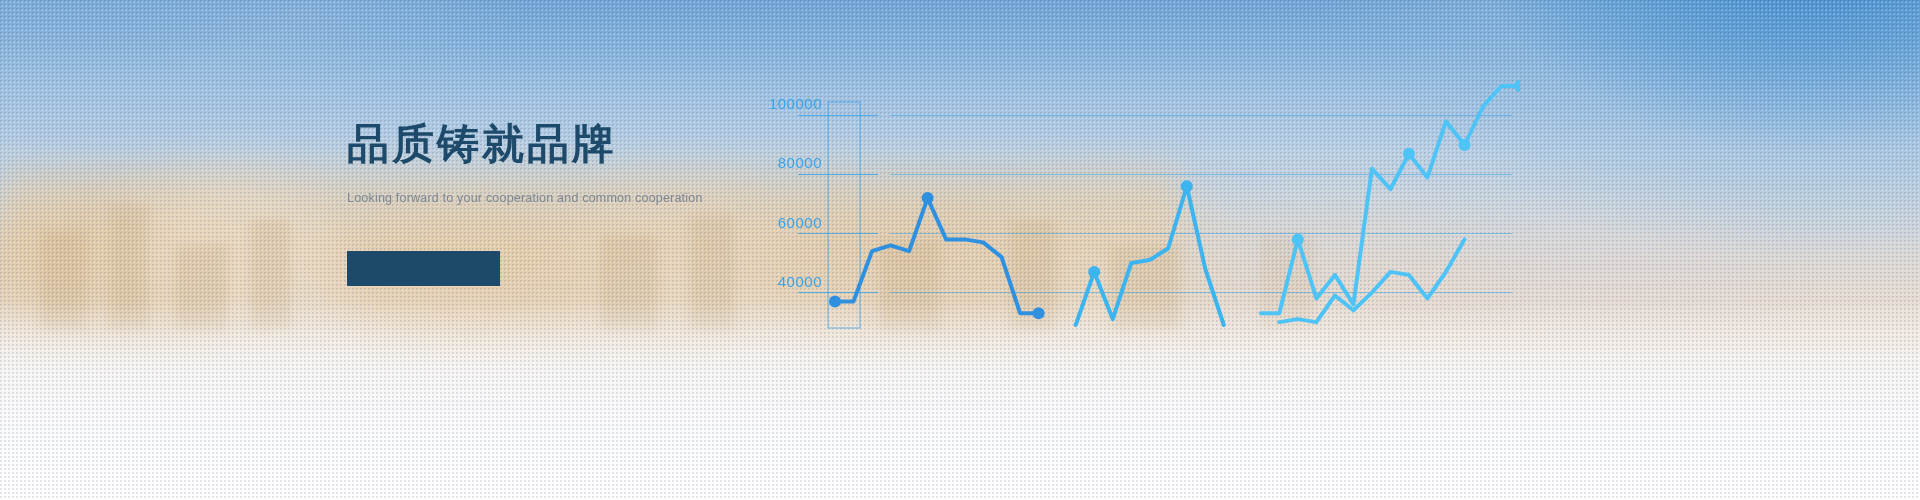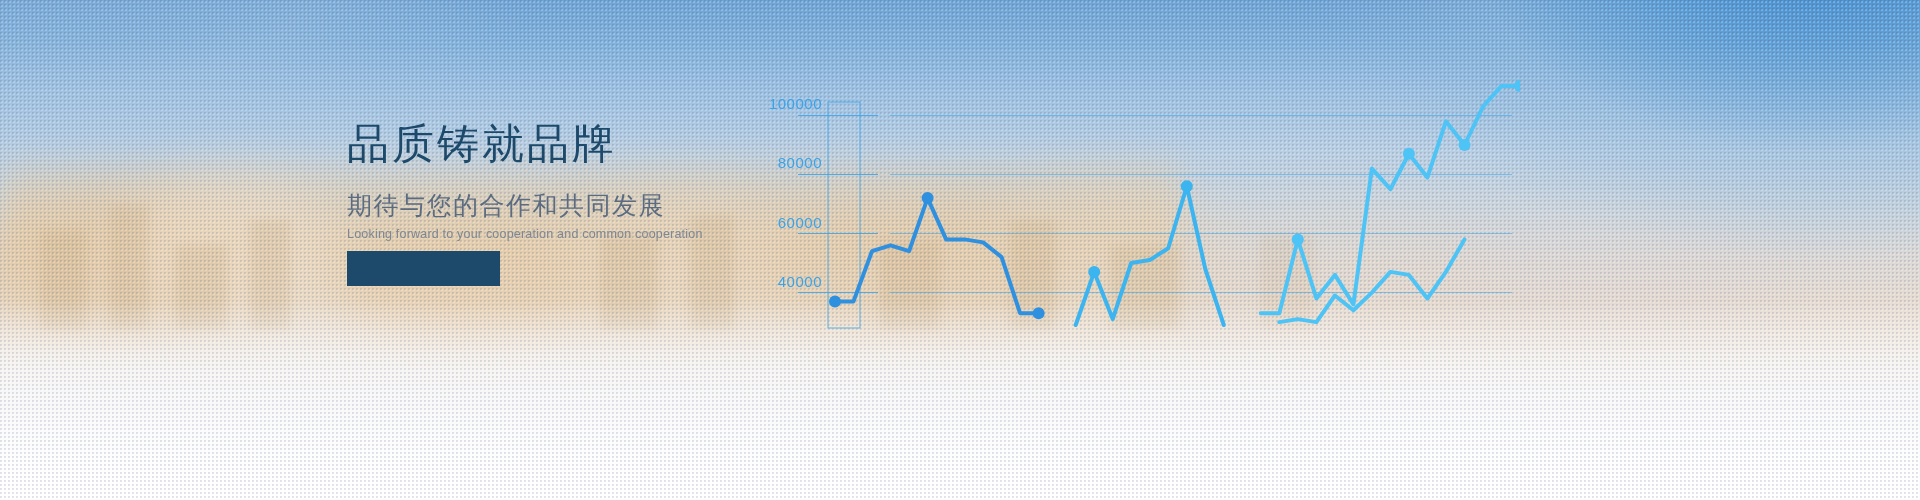--- a/index.html
+++ b/index.html
@@ -58,21 +58,21 @@
   .halftone2{
     position:absolute;inset:0;
     background-image:
       radial-gradient(circle at 2px 2px, rgba(255,255,255,.22) 1px, rgba(0,0,0,0) 1.5px);
     background-size:4px 4px;
   }
   
   .copy{position:absolute;left:347px;top:120px;width:420px;}
   .headline{
     font-size:42px;line-height:1.15;letter-spacing:3px;color:#1d4a6b;
-    font-weight:400;margin:0 0 22px 0;white-space:nowrap;
+    font-weight:700;margin:0 0 22px 0;white-space:nowrap;
   }
   .subhead{
     font-size:25px;line-height:1.2;letter-spacing:1.5px;color:#5b6b80;
     font-weight:400;margin:0 0 6px 0;white-space:nowrap;
   }
   .tagline{
     font-size:12.5px;line-height:1.3;letter-spacing:.2px;color:#7d8794;
     font-weight:400;margin:0;white-space:nowrap;
   }
   .cta{
@@ -117,21 +117,20 @@
   <div class="skyline" style="left:1010px;top:220px;width:46px;height:110px;"></div>
   <div class="skyline" style="left:1110px;top:245px;width:70px;height:85px;"></div>
   <div class="skyline" style="left:1260px;top:235px;width:54px;height:95px;opacity:.18;"></div>
 
   <div class="bg-haze"></div>
   <div class="halftone"></div>
   <div class="halftone2"></div>
 
   <div class="copy">
     <h1 class="headline">品质铸就品牌</h1>
-    <p class="subhead">期待与您的合作和共同发展</p>
     <p class="tagline">Looking forward to your cooperation and common cooperation</p>
   </div>
   <button class="cta"></button>
 
   <div class="chart">
     <svg id="chart-svg" width="760" height="270" viewBox="0 0 760 270">
         <line x1="38" y1="35.428571428571445" x2="118" y2="35.428571428571445" stroke="#3aa3e8" stroke-width="1" opacity="0.85"></line>
         <line x1="130" y1="35.428571428571445" x2="752" y2="35.428571428571445" stroke="#3aa3e8" stroke-width="1" opacity="0.55"></line>
         <line x1="38" y1="94.47619047619048" x2="118" y2="94.47619047619048" stroke="#3aa3e8" stroke-width="1" opacity="0.85"></line>
         <line x1="130" y1="94.47619047619048" x2="752" y2="94.47619047619048" stroke="#3aa3e8" stroke-width="1" opacity="0.55"></line>

